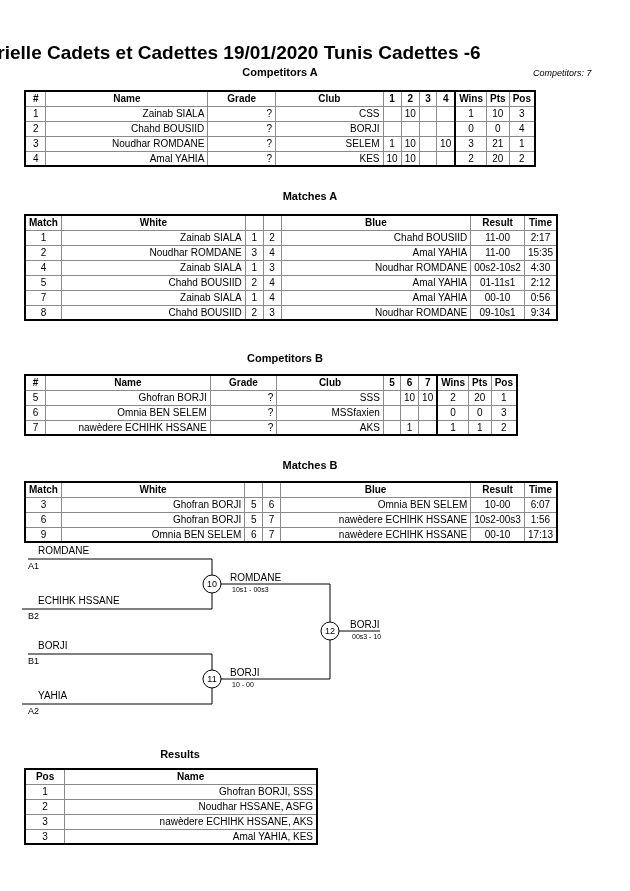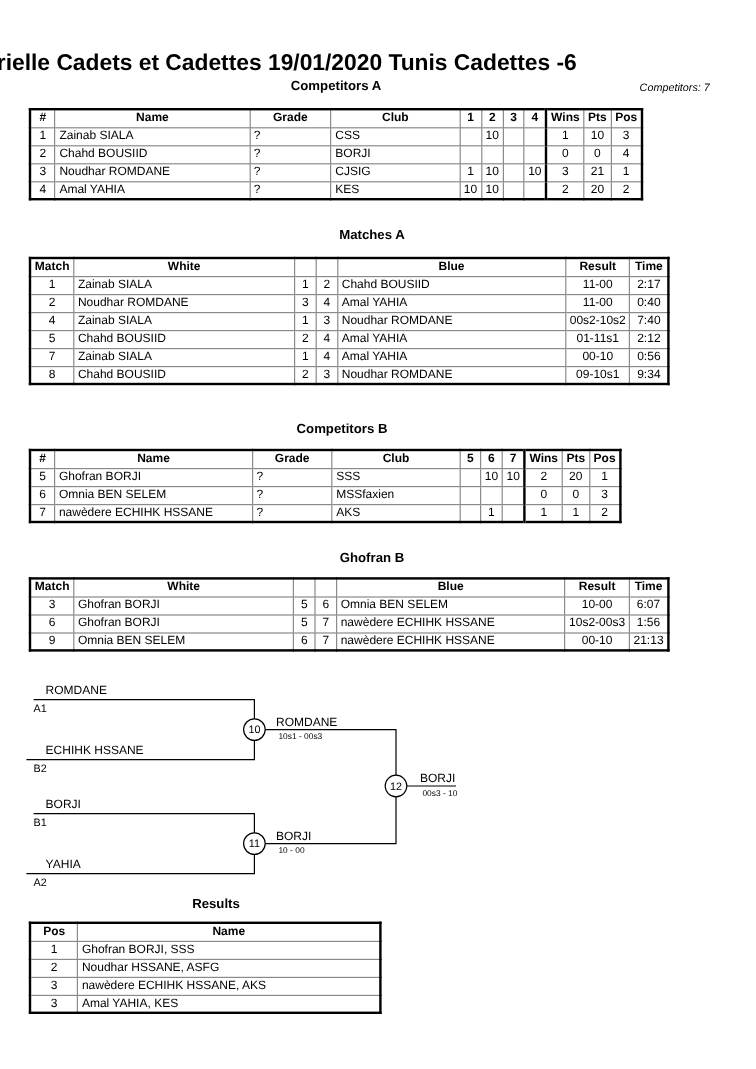--- a/index.html
+++ b/index.html
@@ -65,33 +65,33 @@
     font-weight: normal;
     white-space: nowrap;
     background: #ffffff;
   }
   table.grid th {
     font-weight: bold;
     text-align: center;
     font-size: 10px;
   }
   td.c, th.c { text-align: center; }
-  td.l, th.l { text-align: left; }
+  td.l, th.l { text-align: right; }
 
   
   table.grid tr:first-child th { border-top: none; }
 
   
   .thickleft { border-left: 2px solid #000000 !important; }
 
   
   .bracket {
     position: absolute;
     left: 0;
-    top: 560px;
+    top: 536px;
     width: 606px;
     height: 180px;
   }
   .bracket svg { display: block; }
   .bk-name {
     font-family: "Liberation Sans", sans-serif;
     font-size: 10px;
     fill: #000000;
   }
   .bk-score {
@@ -184,21 +184,21 @@
         <td class="c"></td>
         <td class="c"></td>
         <td class="c thickleft">0</td>
         <td class="c">0</td>
         <td class="c">4</td>
       </tr>
       <tr>
         <td class="c">3</td>
         <td class="l">Noudhar ROMDANE</td>
         <td class="l">?</td>
-        <td class="l">CJSIG</td>
+        <td class="l">SELEM</td>
         <td class="c">1</td>
         <td class="c">10</td>
         <td class="c"></td>
         <td class="c">10</td>
         <td class="c thickleft">3</td>
         <td class="c">21</td>
         <td class="c">1</td>
       </tr>
       <tr>
         <td class="c">4</td>
@@ -249,30 +249,30 @@
         <td class="c">11-00</td>
         <td class="c">2:17</td>
       </tr>
       <tr>
         <td class="c">2</td>
         <td class="l">Noudhar ROMDANE</td>
         <td class="c">3</td>
         <td class="c">4</td>
         <td class="l">Amal YAHIA</td>
         <td class="c">11-00</td>
-        <td class="c">0:40</td>
+        <td class="c">15:35</td>
       </tr>
       <tr>
         <td class="c">4</td>
         <td class="l">Zainab SIALA</td>
         <td class="c">1</td>
         <td class="c">3</td>
         <td class="l">Noudhar ROMDANE</td>
         <td class="c">00s2-10s2</td>
-        <td class="c">7:40</td>
+        <td class="c">4:30</td>
       </tr>
       <tr>
         <td class="c">5</td>
         <td class="l">Chahd BOUSIID</td>
         <td class="c">2</td>
         <td class="c">4</td>
         <td class="l">Amal YAHIA</td>
         <td class="c">01-11s1</td>
         <td class="c">2:12</td>
       </tr>
@@ -359,21 +359,21 @@
         <td class="c"></td>
         <td class="c">1</td>
         <td class="c"></td>
         <td class="c thickleft">1</td>
         <td class="c">1</td>
         <td class="c">2</td>
       </tr>
     </tbody>
 </table>
 
-<div class="section-caption" style="left:240px; top:459px; width:140px;">Ghofran B</div>
+<div class="section-caption" style="left:240px; top:459px; width:140px;">Matches B</div>
 
 <table class="grid" id="tbl-matches-b" style="left:24px; top:481px; width:534px;">
   <colgroup>
     <col style="width:36px">
       <col style="width:186px">
       <col style="width:18px">
       <col style="width:18px">
     <col style="width:192px">
       <col style="width:52px">
       <col style="width:32px">
@@ -408,21 +408,21 @@
         <td class="c">10s2-00s3</td>
         <td class="c">1:56</td>
       </tr>
       <tr>
         <td class="c">9</td>
         <td class="l">Omnia BEN SELEM</td>
         <td class="c">6</td>
         <td class="c">7</td>
         <td class="l">nawèdere ECHIHK HSSANE</td>
         <td class="c">00-10</td>
-        <td class="c">21:13</td>
+        <td class="c">17:13</td>
       </tr>
     </tbody>
 </table>
 
 <div class="bracket">
   <svg width="630" height="180" viewBox="0 0 630 180" xmlns="http://www.w3.org/2000/svg">
 
     <text class="bk-name" x="38" y="18">ROMDANE</text>
     <path class="bk-line" d="M28,23 L212,23 L212,40"></path>
     <text class="bk-seed" x="28" y="33">A1</text>

